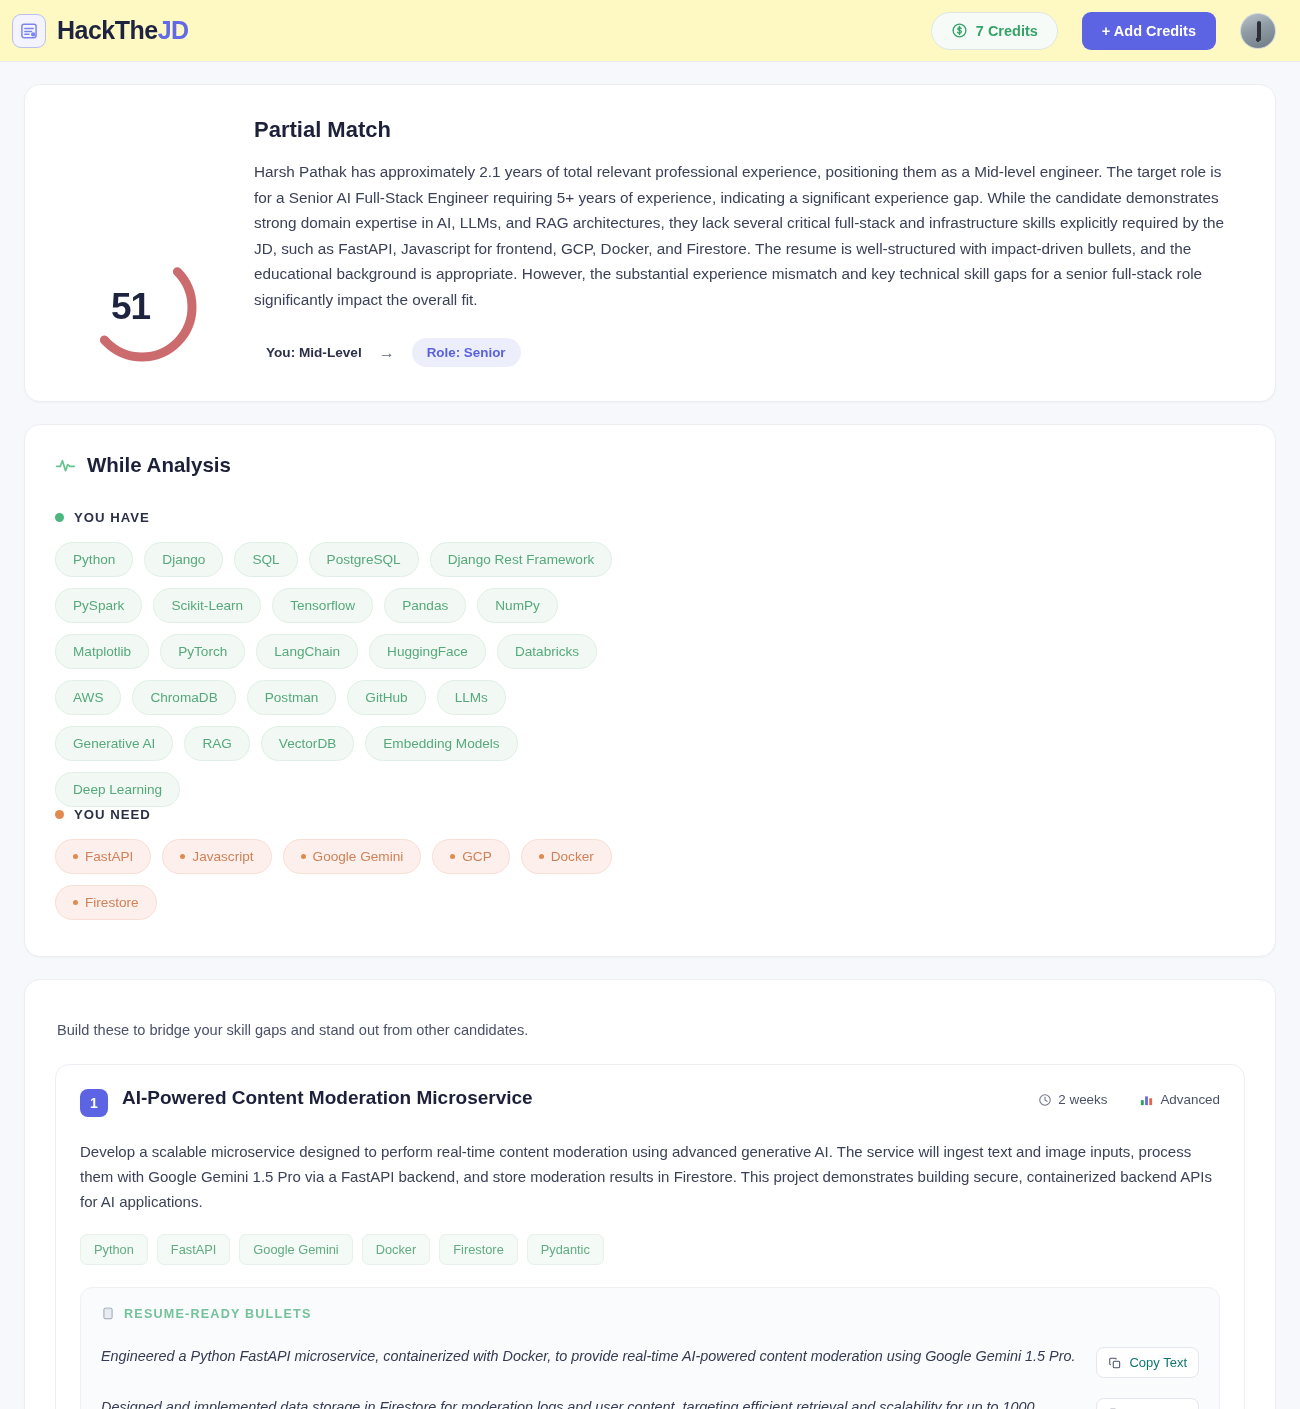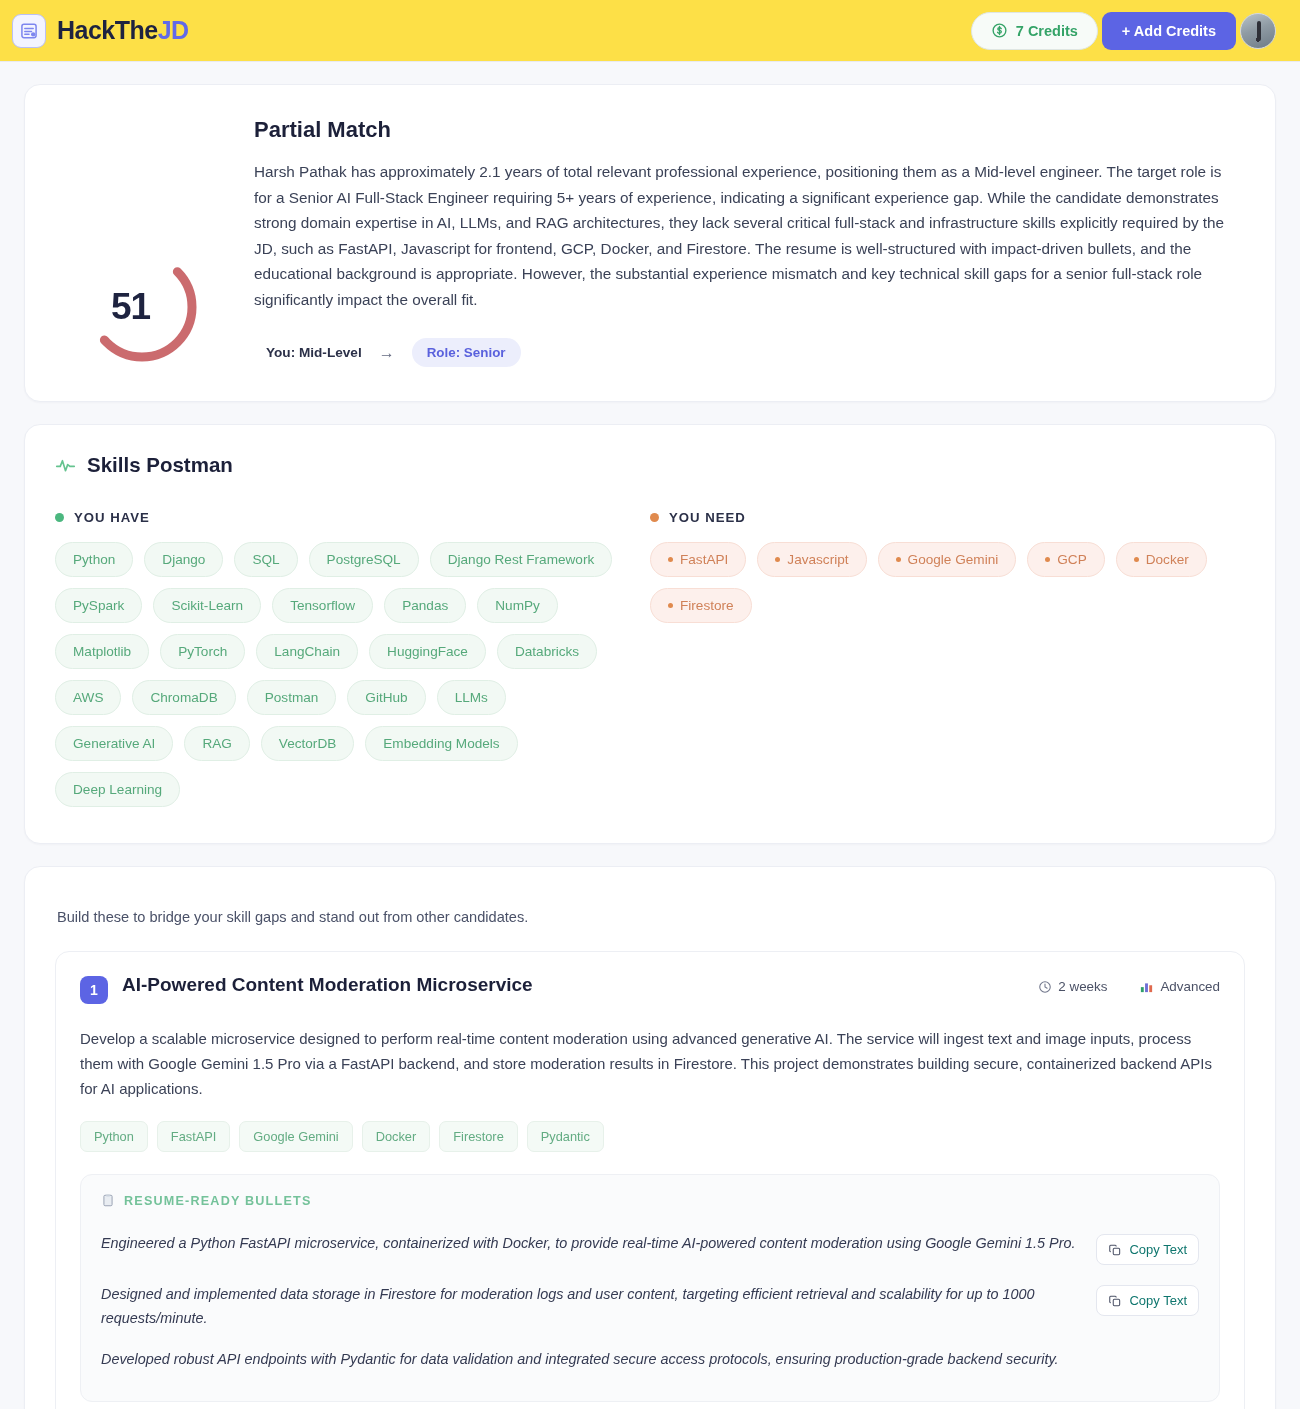--- a/index.html
+++ b/index.html
@@ -8,40 +8,40 @@
     background: #f7f8fb;
     font-family: "Liberation Sans", sans-serif;
     color: #1e2235;
     -webkit-font-smoothing: antialiased;
   }
   body { padding-bottom: 10px; }
 
   
   .appbar {
     height: 62px;
-    background: #fde047;
+    background: #fef9c3;
     border-bottom: 1px solid #e9eaf0;
     display: flex;
     align-items: center;
     padding: 0 24px 0 12px;
   }
   .brand { display: flex; align-items: center; gap: 11px; }
   .brand-logo {
     width: 34px; height: 34px;
     border-radius: 9px;
     border: 1.5px solid #b9bff5;
     background: #f3f4ff;
     display: flex; align-items: center; justify-content: center;
   }
   .brand-name {
     font-size: 25px; font-weight: bold; letter-spacing: -0.5px;
     color: #1e2340;
   }
   .brand-name .accent { color: #6169e8; }
-  .appbar-right { margin-left: auto; display: flex; align-items: center; gap: 4px; }
+  .appbar-right { margin-left: auto; display: flex; align-items: center; gap: 24px; }
   .credits-pill {
     display: flex; align-items: center; gap: 8px;
     height: 38px; padding: 0 19px;
     border-radius: 19px;
     border: 1px solid #dfe6e2;
     background: #f7fbf8;
     color: #34a367; font-size: 14.5px; font-weight: bold;
   }
   .btn-primary {
     height: 38px; padding: 0 20px;
@@ -97,21 +97,21 @@
   .level-role {
     background: #eceefc; color: #5a61dd;
     font-size: 13.4px; font-weight: bold;
     padding: 7px 15px; border-radius: 16px;
   }
 
   
   .skills-card { padding: 28px 30px 36px 30px; }
   .sec-head { display: flex; align-items: center; gap: 11px; margin-bottom: 33px; }
   .sec-title { font-size: 20.5px; font-weight: bold; color: #1c2039; }
-  .skills-cols { display: flex; }
+  .skills-cols { display: flex; flex-direction: column; }
   .skills-col { width: 50%; padding-right: 18px; }
   .col-head { display: flex; align-items: center; gap: 10px; margin-bottom: 17px; }
   .dot { width: 9px; height: 9px; border-radius: 50%; }
   .dot.have { background: #4bb77f; }
   .dot.need { background: #e08a4e; }
   .col-label { font-size: 13.2px; font-weight: bold; letter-spacing: 1px; color: #2b3048; }
   .chips { display: flex; flex-wrap: wrap; gap: 11px; }
   .chip {
     font-size: 13.6px; padding: 9px 17px; border-radius: 18px;
     background: #f2f9f4; border: 1px solid #e0efe5; color: #56a97b;
@@ -232,21 +232,21 @@
   </div>
 </div>
 
 <div class="card skills-card">
   <div class="sec-head">
     <span class="icon">
       <svg width="21" height="21" viewBox="0 0 24 24" fill="none" stroke="#65c38f" stroke-width="1.9" stroke-linecap="round" stroke-linejoin="round">
         <polyline points="2,13 6,13 8.5,6.5 12,18 14.5,11 17,13 22,13"></polyline>
       </svg>
     </span>
-    <span class="sec-title">Skills Postman</span>
+    <span class="sec-title">While Analysis</span>
   </div>
 
   <div class="skills-cols">
     <div class="skills-col">
       <div class="col-head">
         <span class="dot have"></span>
         <span class="col-label">YOU HAVE</span>
       </div>
       <div class="chips" id="have-chips">
           <span class="chip">Python</span>

